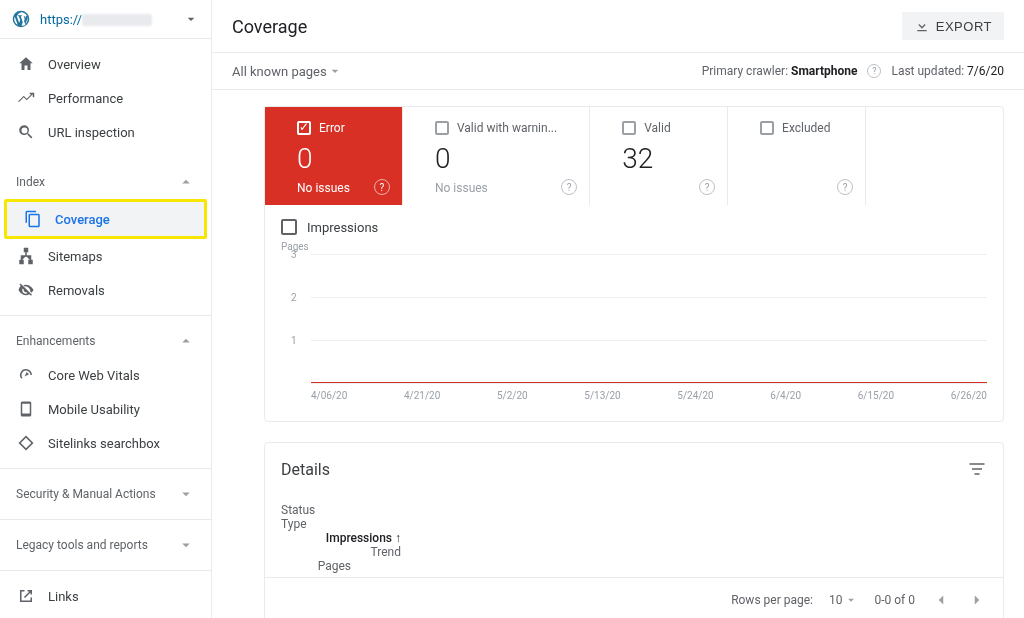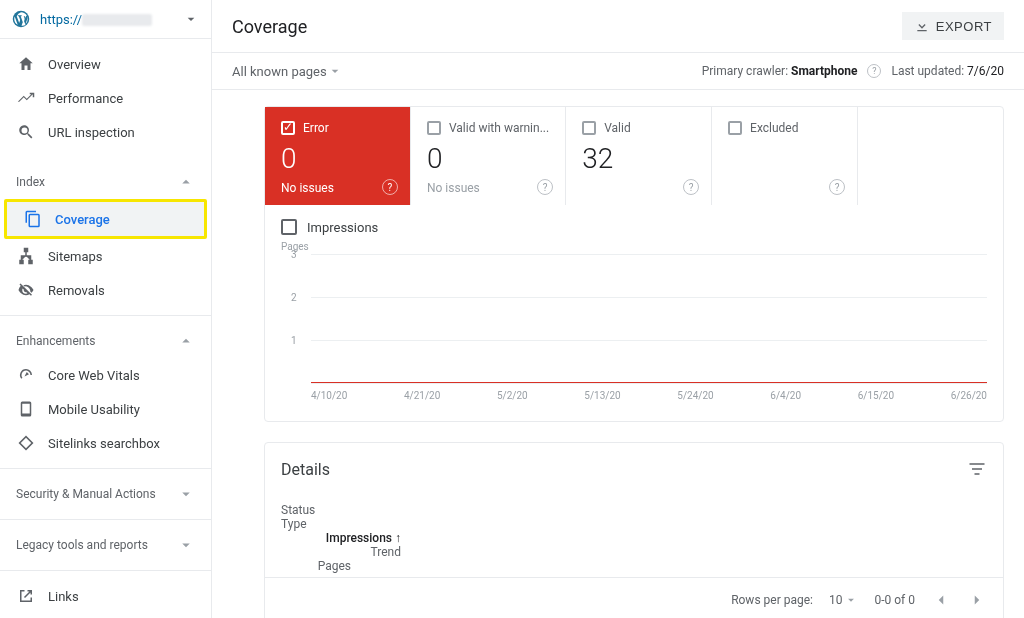--- a/index.html
+++ b/index.html
@@ -89,21 +89,21 @@
     border-bottom: 1px solid #e8eaed;
     color: #5f6368;
   }
   .filterbar .fleft { display:flex; align-items:center; cursor:pointer;}
   .filterbar .spacer { flex:1; }
   .filterbar .fright { display:flex; align-items:center; gap:10px; font-size:12px; }
   .content { padding: 16px 20px 20px 52px; }
   .card { border:1px solid #e8eaed; border-radius:4px; margin-bottom:20px; background:#fff; }
   
   .tiles { display:flex; }
-  .tile { flex:1; border-right:1px solid #e8eaed; padding:14px 16px 10px; position:relative; }
+  .tile { flex:1; border-right:1px solid #e8eaed; padding:14px 32px 10px; position:relative; }
   .tile:last-child { border-right:none; }
   .tile .row1 { display:flex; align-items:center; font-size:12px; color:#5f6368; margin-bottom:8px;}
   .tile .row1 .cb { width:14px; height:14px; border:2px solid #9aa0a6; border-radius:2px; margin-right:8px; flex-shrink:0;}
   .tile .big { font-size:28px; line-height:32px; color:#202124; font-weight:300;}
   .tile .sub { font-size:12px; color:#9aa0a6; margin-top:6px;}
   .tile .help { position:absolute; right:12px; bottom:10px; width:16px; height:16px; border:1px solid #bdc1c6; border-radius:50%; color:#9aa0a6; font-size:10px; display:flex;align-items:center;justify-content:center;}
   .tile.error { background:#d93025; color:#fff; }
   .tile.error .row1, .tile.error .big, .tile.error .sub { color:#fff; }
   .tile.error .row1 .cb { border-color:#fff; position:relative;}
   .tile.error .row1 .cb::after { content:"✓"; position:absolute; top:-3px; left:0px; font-size:12px;}
@@ -366,21 +366,21 @@
           <div class="gridlbl" style="top:0">3</div>
           <div class="grid" style="top:0"></div>
           <div class="gridlbl" style="top:43px">2</div>
           <div class="grid" style="top:43px"></div>
           <div class="gridlbl" style="top:86px">1</div>
           <div class="grid" style="top:86px"></div>
           <div class="grid" style="top:129px"></div>
           <div class="line" style="bottom:1px;"></div>
         </div>
         <div class="xaxis">
-          <span>4/10/20</span>
+          <span>4/06/20</span>
           <span>4/21/20</span>
           <span>5/2/20</span>
           <span>5/13/20</span>
           <span>5/24/20</span>
           <span>6/4/20</span>
           <span>6/15/20</span>
           <span>6/26/20</span>
         </div>
       </div>
     </div>

